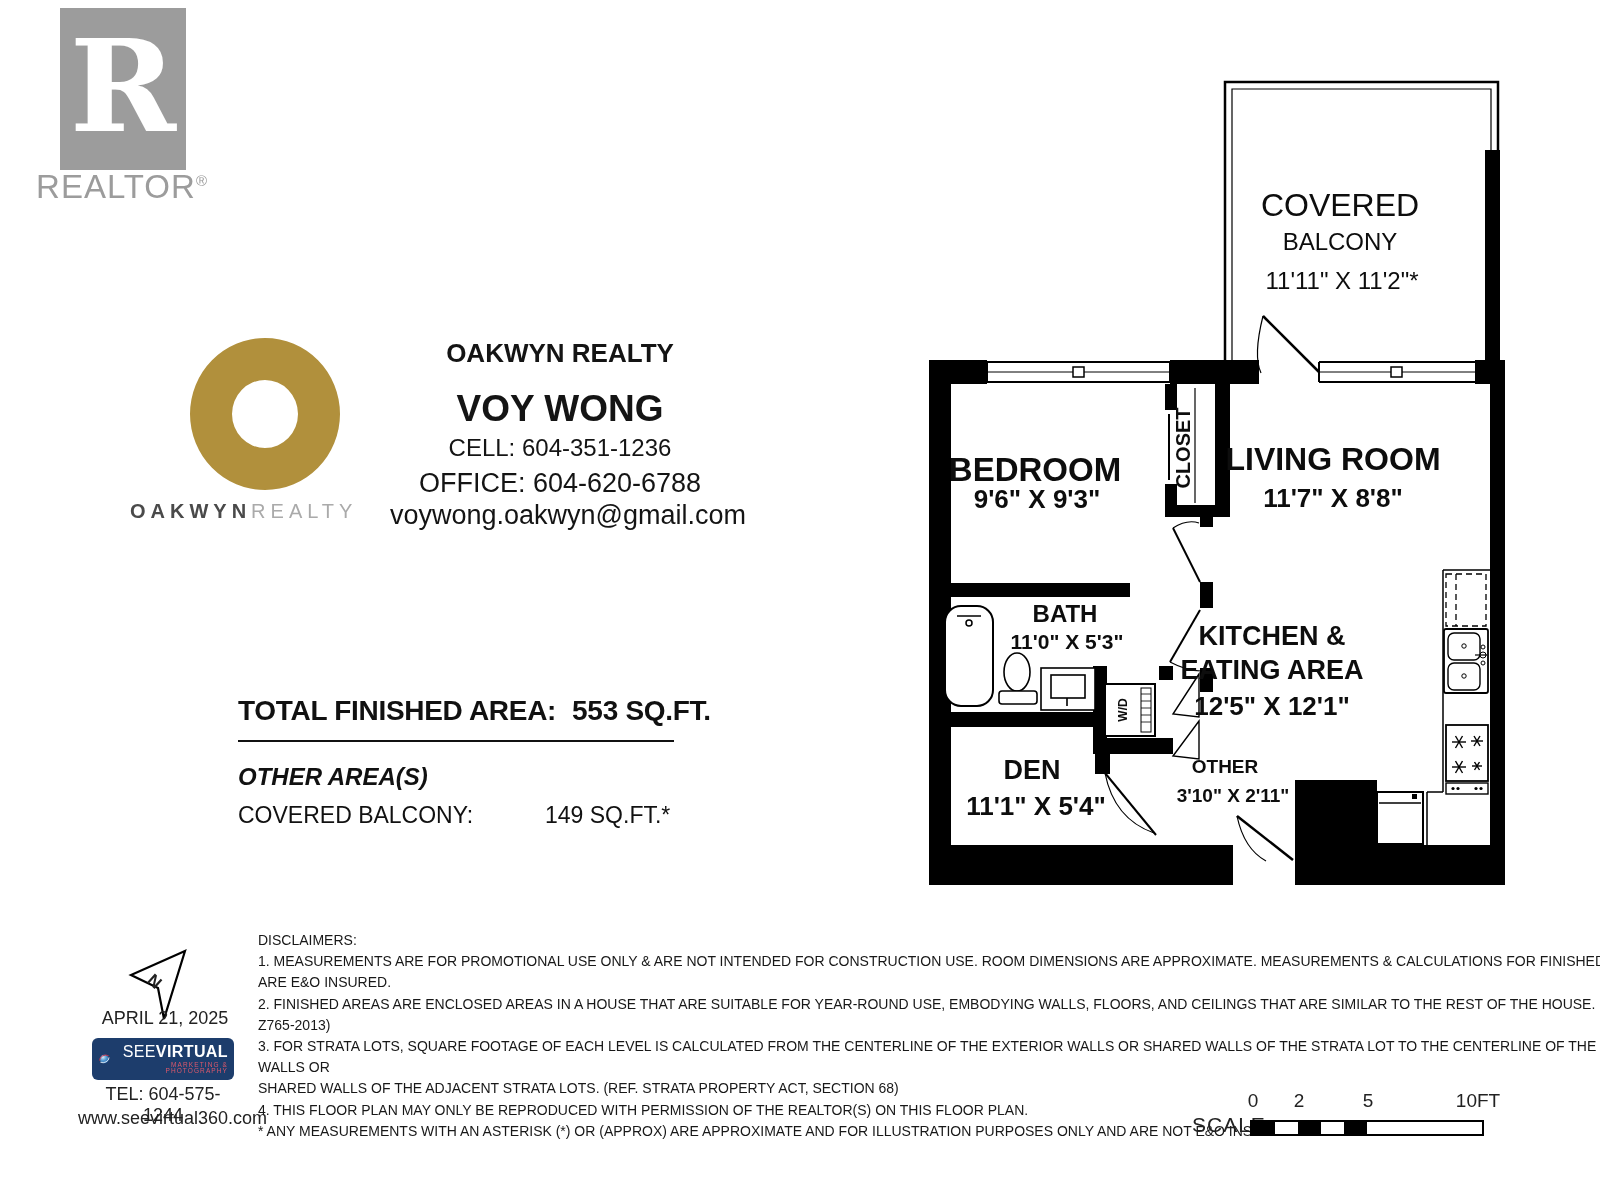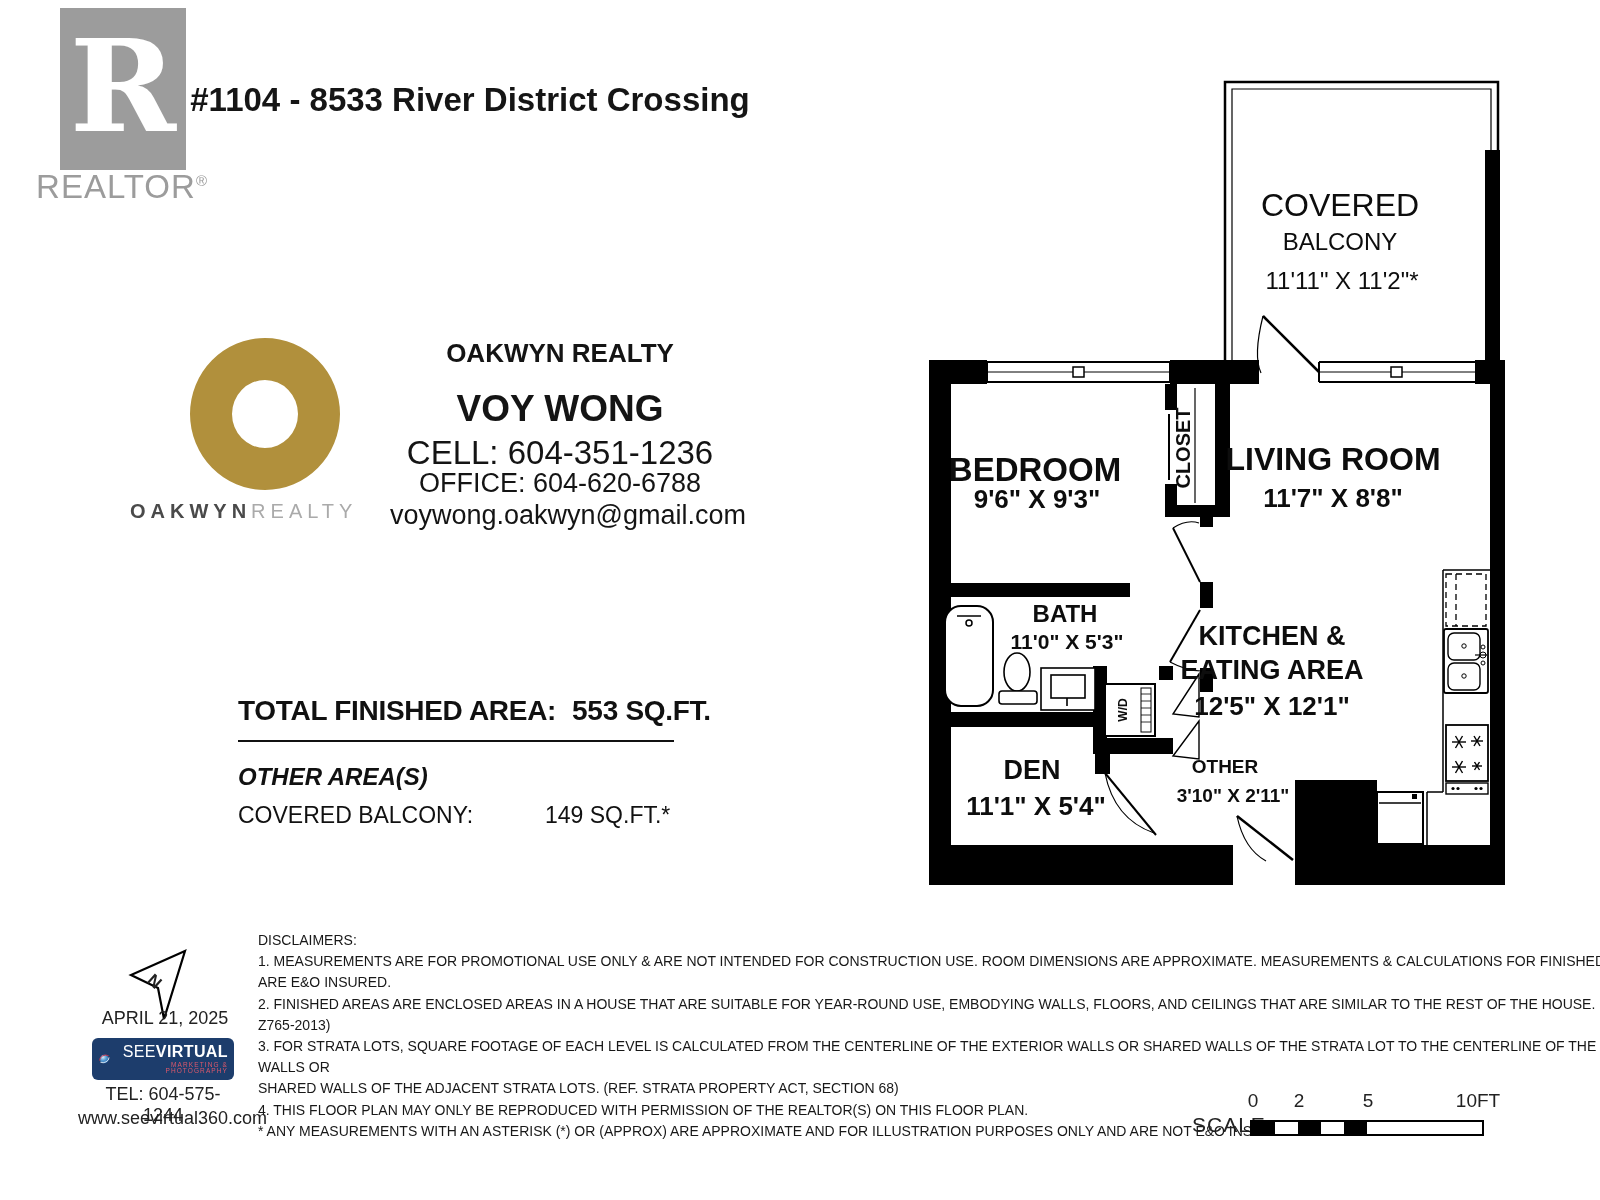--- a/index.html
+++ b/index.html
@@ -21,21 +21,21 @@
   
   .gold-ring{left:190px;top:338px;width:66px;height:68px;border-radius:50%;
     border:42px solid #b1903c;}
   .oakwyn-word{left:130px;top:500px;width:270px;text-align:left;font-size:20px;
     letter-spacing:5px;}
   .oakwyn-word .w1{color:#4a4a4a;font-weight:bold;}
   .oakwyn-word .w2{color:#aaaaaa;}
   .agent{left:390px;top:0;width:340px;text-align:center;color:#141414;}
   .agent-brand{top:338px;font-size:26px;font-weight:bold;}
   .agent-name{top:388px;font-size:37px;font-weight:bold;}
-  .agent-cell{top:434px;font-size:33px;}
+  .agent-cell{top:434px;font-size:24px;}
   .agent-office{top:468px;font-size:27px;}
   .agent-email{top:500px;font-size:27px;}
   .agent > div{position:absolute;width:340px;left:0;}
   
   .total-line{left:238px;top:695px;font-size:28px;font-weight:bold;letter-spacing:-0.3px;}
   .total-line .val{margin-left:16px;}
   .total-rule{left:238px;top:740px;width:436px;height:2px;background:#111;}
   .other-heading{left:238px;top:763px;font-size:24px;font-style:italic;font-weight:600;}
   .other-row-label{left:238px;top:802px;font-size:23px;}
   .other-row-value{left:545px;top:802px;font-size:23px;}
@@ -67,21 +67,20 @@
 </style>
 </head>
 <body>
 
 <div class="abs realtor-block">
   <span class="realtor-r">R</span>
 </div>
 <div class="abs realtor-word"><span>REALTOR</span><sup>®</sup></div>
 
 <div class="abs title-wrap">
-  <div>#1104 - 8533 River District Crossing</div>
 </div>
 
 <div class="abs gold-ring"></div>
 <div class="abs oakwyn-word"><span class="w1">OAKWYN</span><span class="w2">REALTY</span></div>
 
 <div class="abs agent">
   <div class="agent-brand">OAKWYN REALTY</div>
   <div class="agent-name">VOY WONG</div>
   <div class="agent-cell">CELL: 604-351-1236</div>
   <div class="agent-office">OFFICE: 604-620-6788</div>

